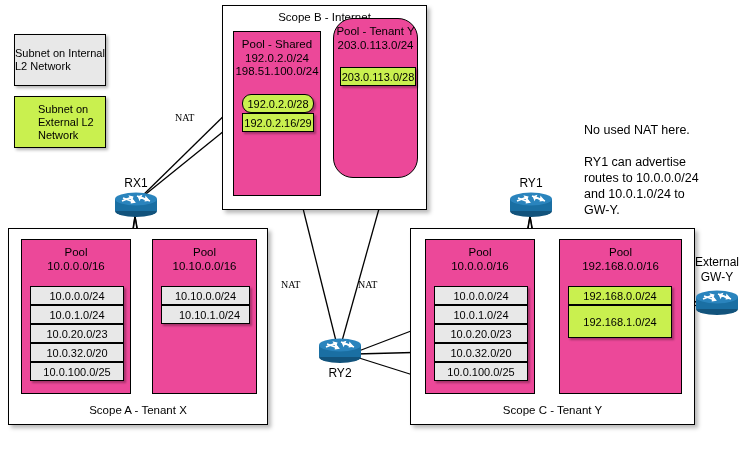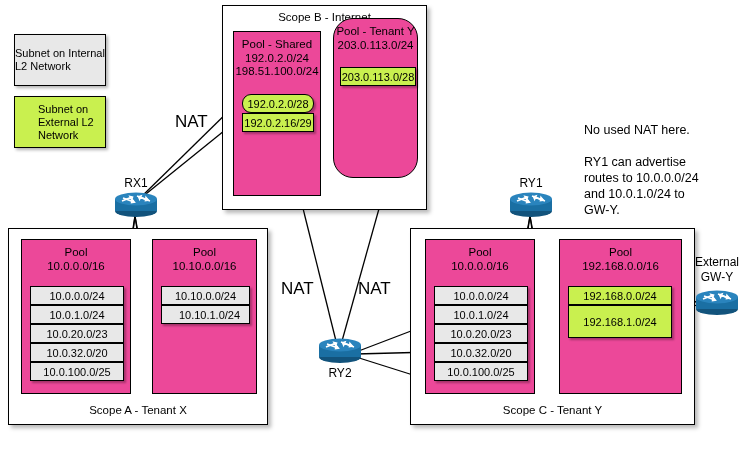--- a/index.html
+++ b/index.html
@@ -57,21 +57,22 @@
     box-sizing:border-box;
     display:flex;align-items:center;justify-content:center;
     font-size:11px;
     box-shadow:2px 2px 2px rgba(0,0,0,0.30);
   }
   .subnet.internal{background:#e8e8e8;}
   .subnet.external{background:#c9f04f;}
 
   .nat-label{
     position:absolute;
-    font-size:17px;
+    font-size:10px;
+    font-family:Liberation Serif, serif;
   }
   .router-label{
     position:absolute;
     font-size:12px;
     text-align:center;
     white-space:nowrap;
   }
   .note{
     position:absolute;
     font-size:12.5px;

